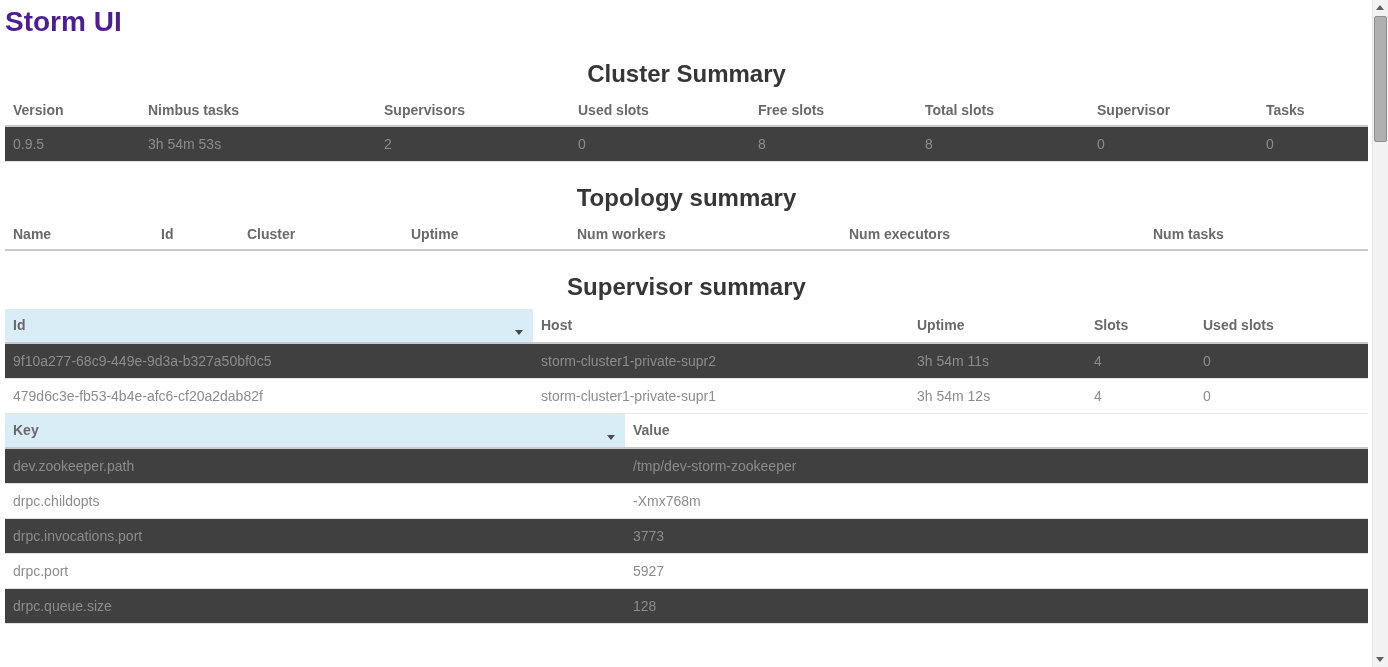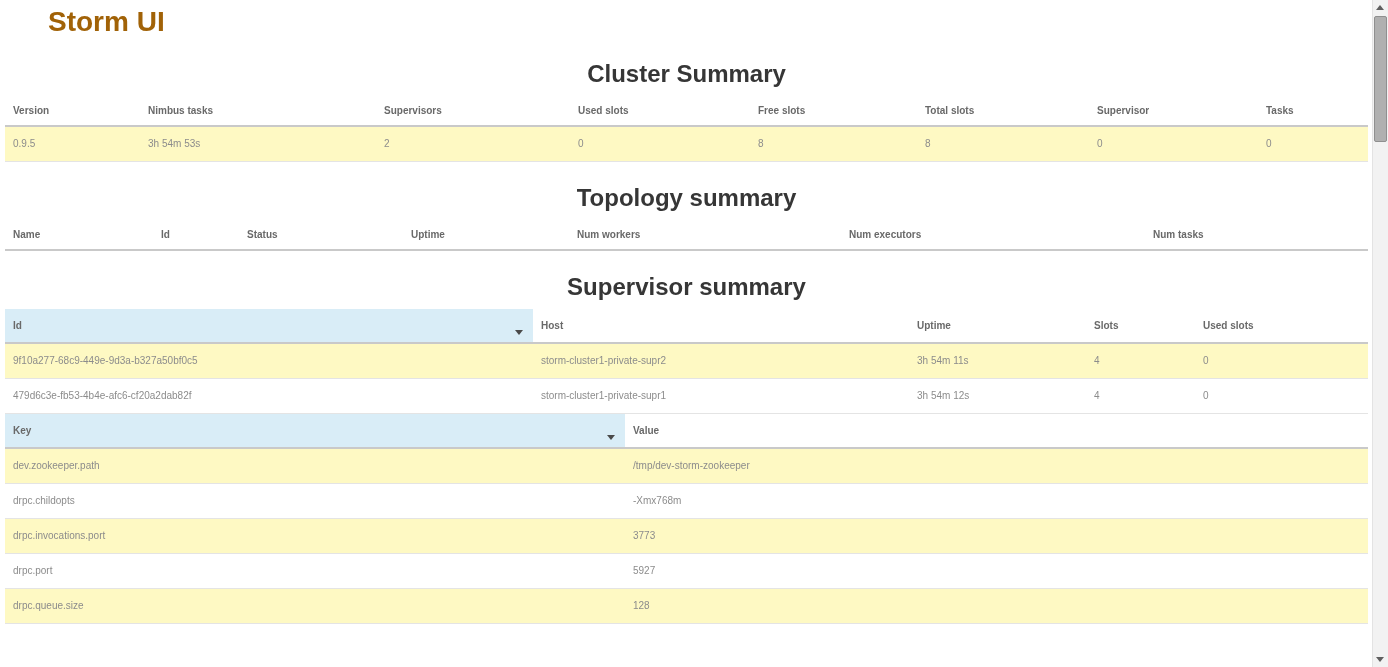--- a/index.html
+++ b/index.html
@@ -9,45 +9,45 @@
     font-family: "Liberation Sans", sans-serif;
     font-size: 14px;
   }
   .page { padding: 0 20px 0 5px; }
 
   h1.app-title {
     font-size: 28px; line-height: 32px; font-weight: bold;
     margin: 6px 0 4px 0;
   }
   h1.app-title a {
-    color: #a16207; text-decoration: none; cursor: pointer; margin-left: 43px;
+    color: #4c1d95; text-decoration: none; cursor: pointer;
   }
   h2.section-heading {
     font-size: 24px; line-height: 28px; font-weight: bold;
     color: #363636; margin: 22px 0 8px 0; text-align: center;
   }
 
   table.data-table {
     width: 100%; border-collapse: collapse; table-layout: fixed;
-    font-size: 10px;
+    font-size: 14px;
   }
   table.data-table th {
     text-align: left; font-weight: bold; color: #696969;
     padding: 6px 8px; line-height: 17px; vertical-align: top;
     border-bottom: 2px solid #c9c9c9;
     cursor: pointer;
     overflow: hidden; white-space: nowrap;
   }
   table.sortable-table th { padding: 8px; }
   table.data-table td {
     color: #8c8c8c; padding: 8px; line-height: 18px;
     border-bottom: 1px solid #e4e4e4;
     overflow: hidden; white-space: nowrap;
   }
-  table.data-table tbody tr.stripe td { background: #fef9c3; }
+  table.data-table tbody tr.stripe td { background: #404040; }
 
   th.sorted-col {
     background: #d9edf7;
     position: relative;
     padding-bottom: 16px;
   }
   .sort-desc-arrow {
     position: absolute; right: 10px; bottom: 7px;
     width: 0; height: 0;
     border-left: 4px solid transparent;
@@ -133,21 +133,21 @@
         <col style="width:164px">
         <col style="width:166px">
       <col style="width:272px">
         <col style="width:304px">
         <col>
     </colgroup>
     <thead>
       <tr>
         <th>Name</th>
         <th>Id</th>
-        <th>Status</th>
+        <th>Cluster</th>
         <th>Uptime</th>
         <th>Num workers</th>
         <th>Num executors</th>
         <th>Num tasks</th>
       </tr>
     </thead>
     <tbody></tbody>
   </table>
 
   <h2 class="section-heading">Supervisor summary</h2>

